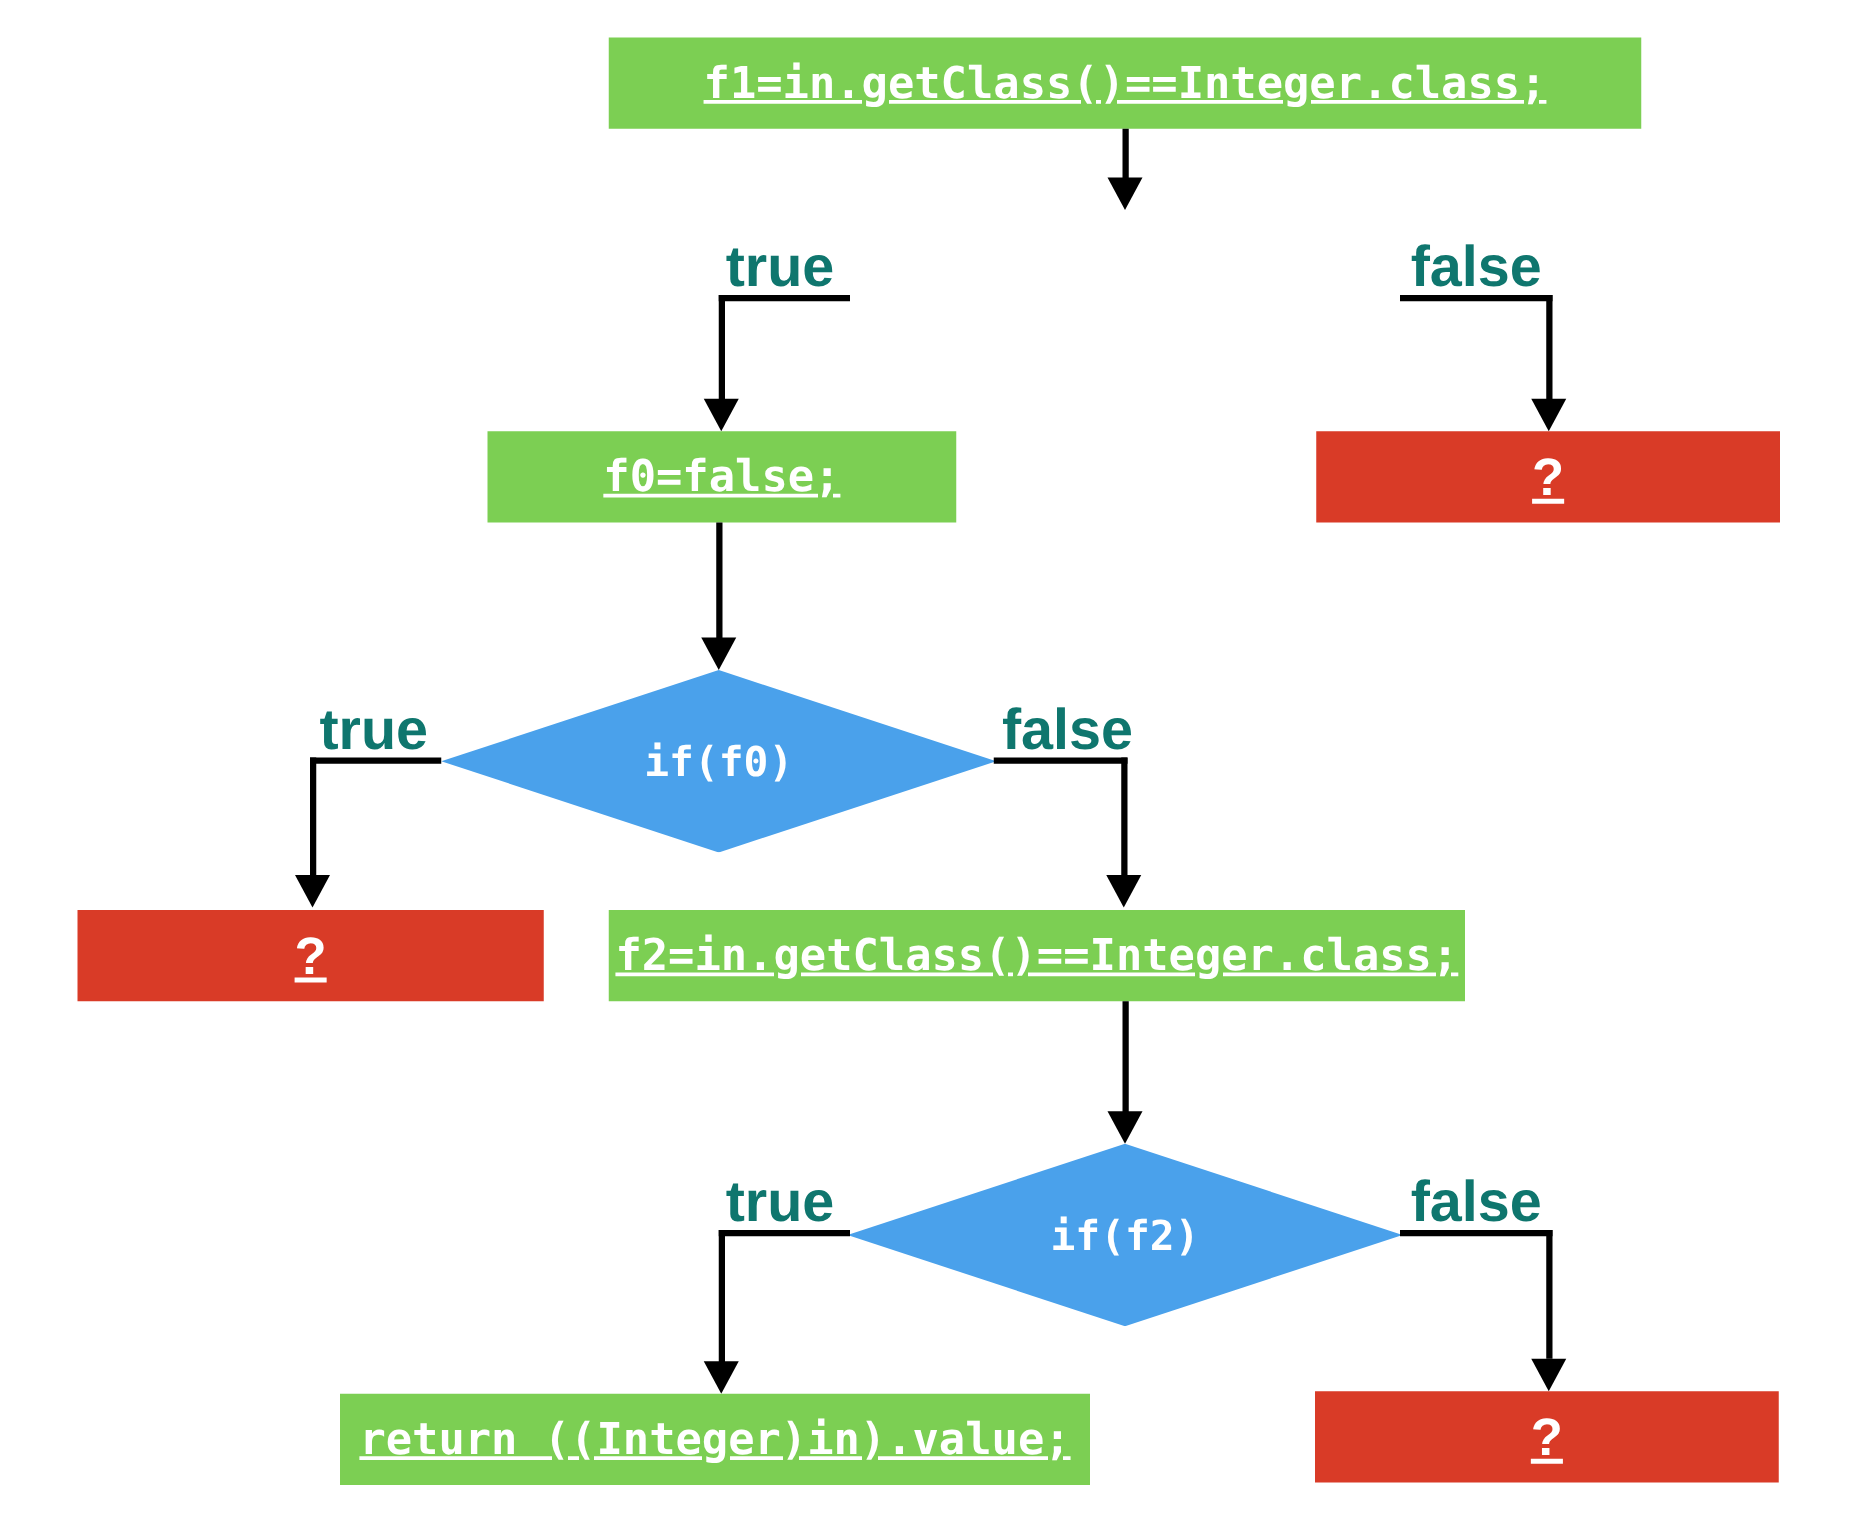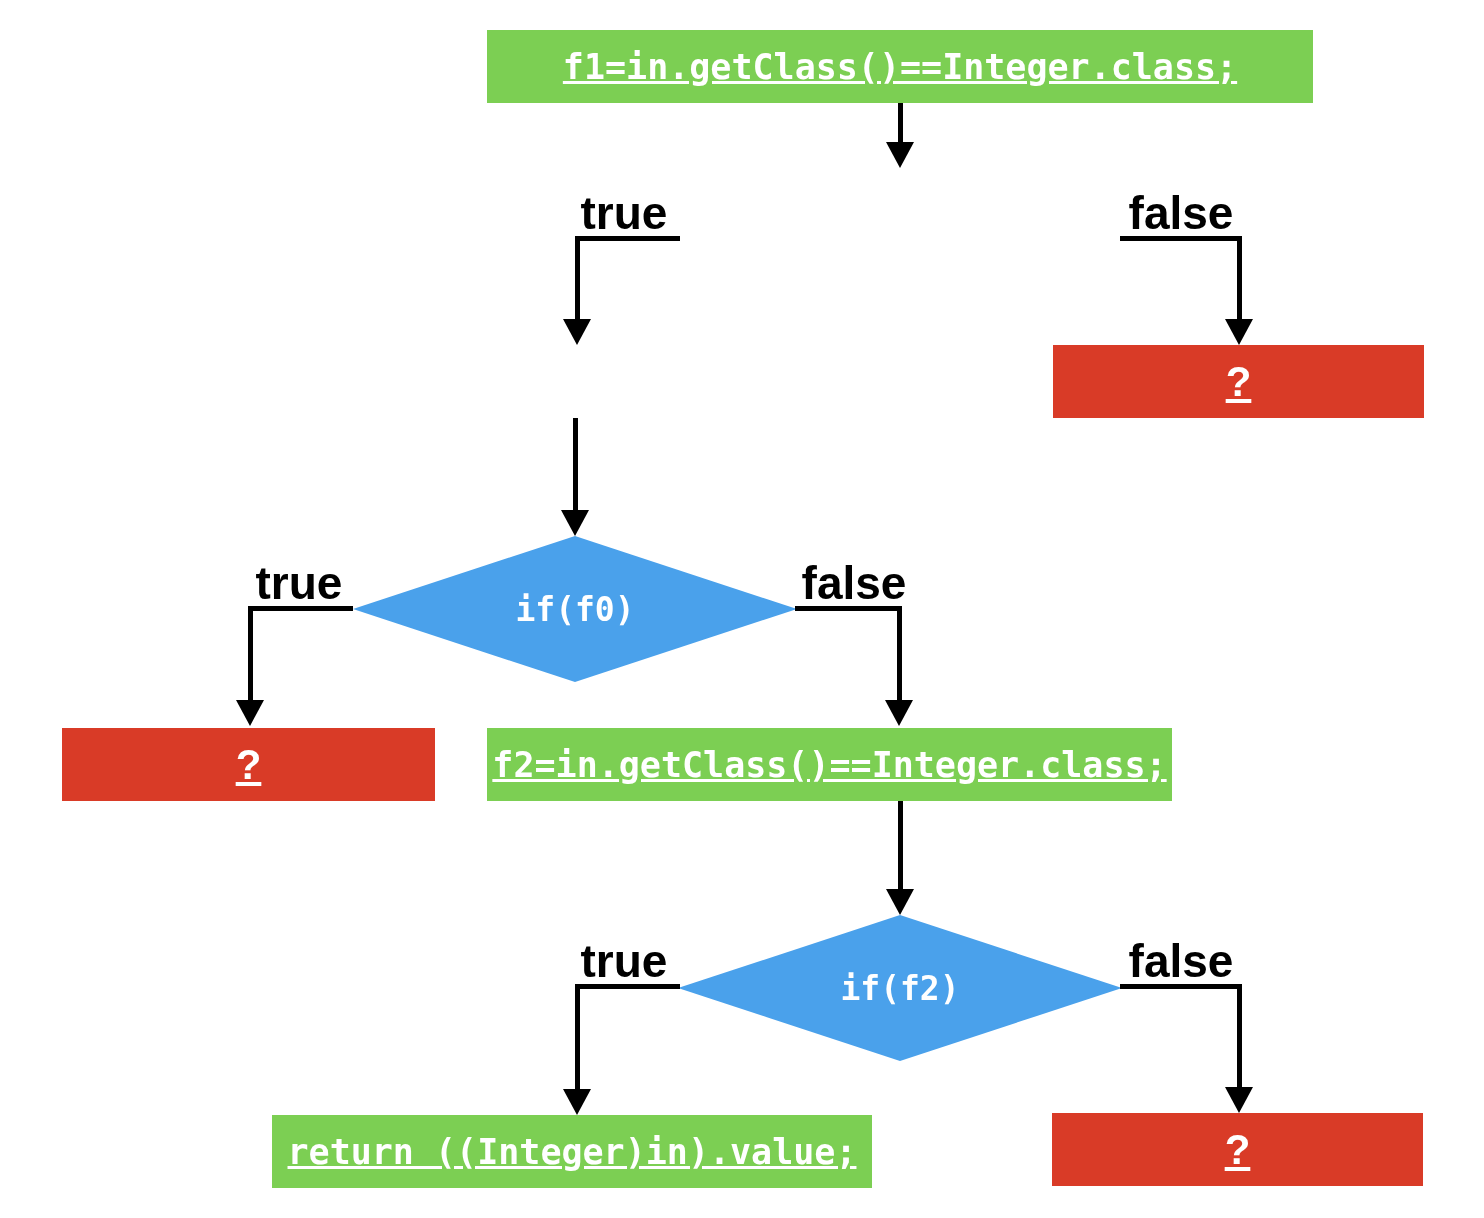--- a/index.html
+++ b/index.html
@@ -46,21 +46,21 @@
   .hline { position: absolute; height: 5px; background: #000000; }
   .arrowhead {
     position: absolute;
     width: 0; height: 0;
     border-left: 14px solid transparent;
     border-right: 14px solid transparent;
     border-top: 26px solid #000000;
   }
   .edge-label {
     position: absolute;
-    color: #000000;
+    color: #0f766e;
     font-family: "Liberation Sans", sans-serif;
     font-weight: bold;
     font-size: 46px;
     line-height: 1;
     text-align: center;
     white-space: nowrap;
   }
 </style>
 </head>
 <body>
@@ -76,20 +76,21 @@
   <div class="edge-label" style="left:570px; top:190px; width:108px;">true</div>
   <div class="hline" style="left:575px; top:236px; width:105px;"></div>
   <div class="vline" style="left:575px; top:236px; height:85px;"></div>
   <div class="arrowhead" style="left:563px; top:319px;"></div>
 
   <div class="edge-label" style="left:1122px; top:190px; width:118px;">false</div>
   <div class="hline" style="left:1120px; top:236px; width:122px;"></div>
   <div class="vline" style="left:1237px; top:236px; height:85px;"></div>
   <div class="arrowhead" style="left:1225px; top:319px;"></div>
 
+  <div class="node process" style="left:390px; top:345px; width:375px; height:73px;">f0=false;</div>
   <div class="node unknown" style="left:1053px; top:345px; width:371px; height:73px;">?</div>
 
   <div class="vline" style="left:573px; top:418px; height:94px;"></div>
   <div class="arrowhead" style="left:561px; top:510px;"></div>
 
   <div class="decision" style="left:353px; top:536px; width:444px; height:146px;">if(f0)</div>
 
   <div class="edge-label" style="left:245px; top:560px; width:108px;">true</div>
   <div class="hline" style="left:248px; top:606px; width:105px;"></div>
   <div class="vline" style="left:248px; top:606px; height:96px;"></div>

